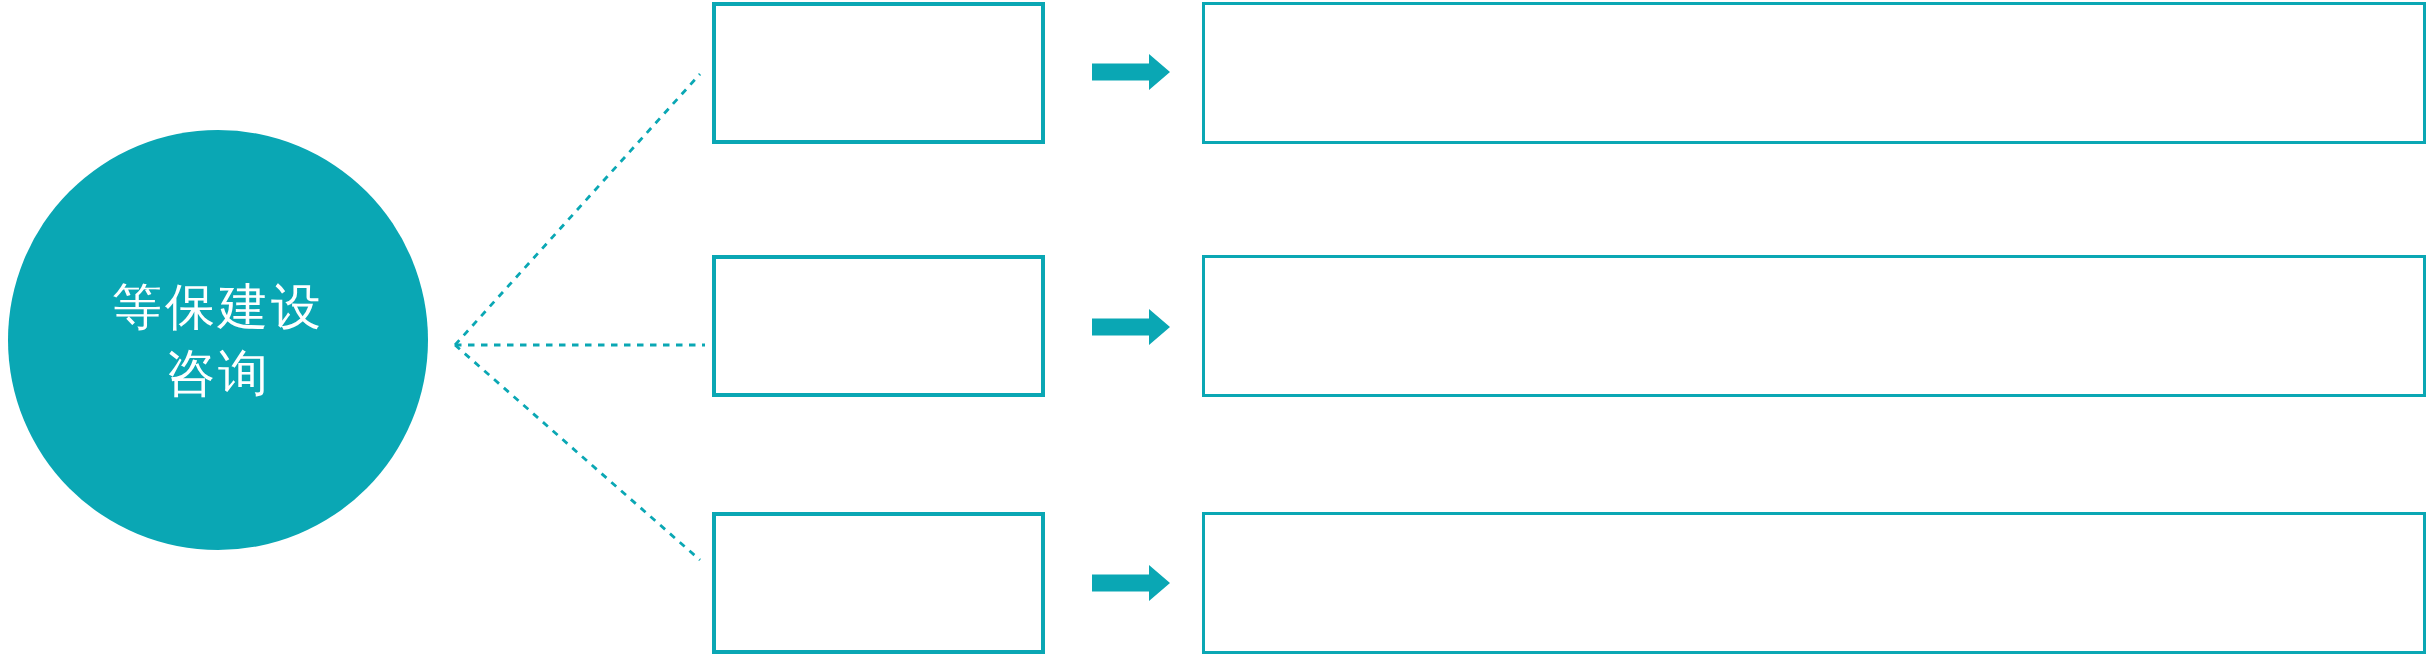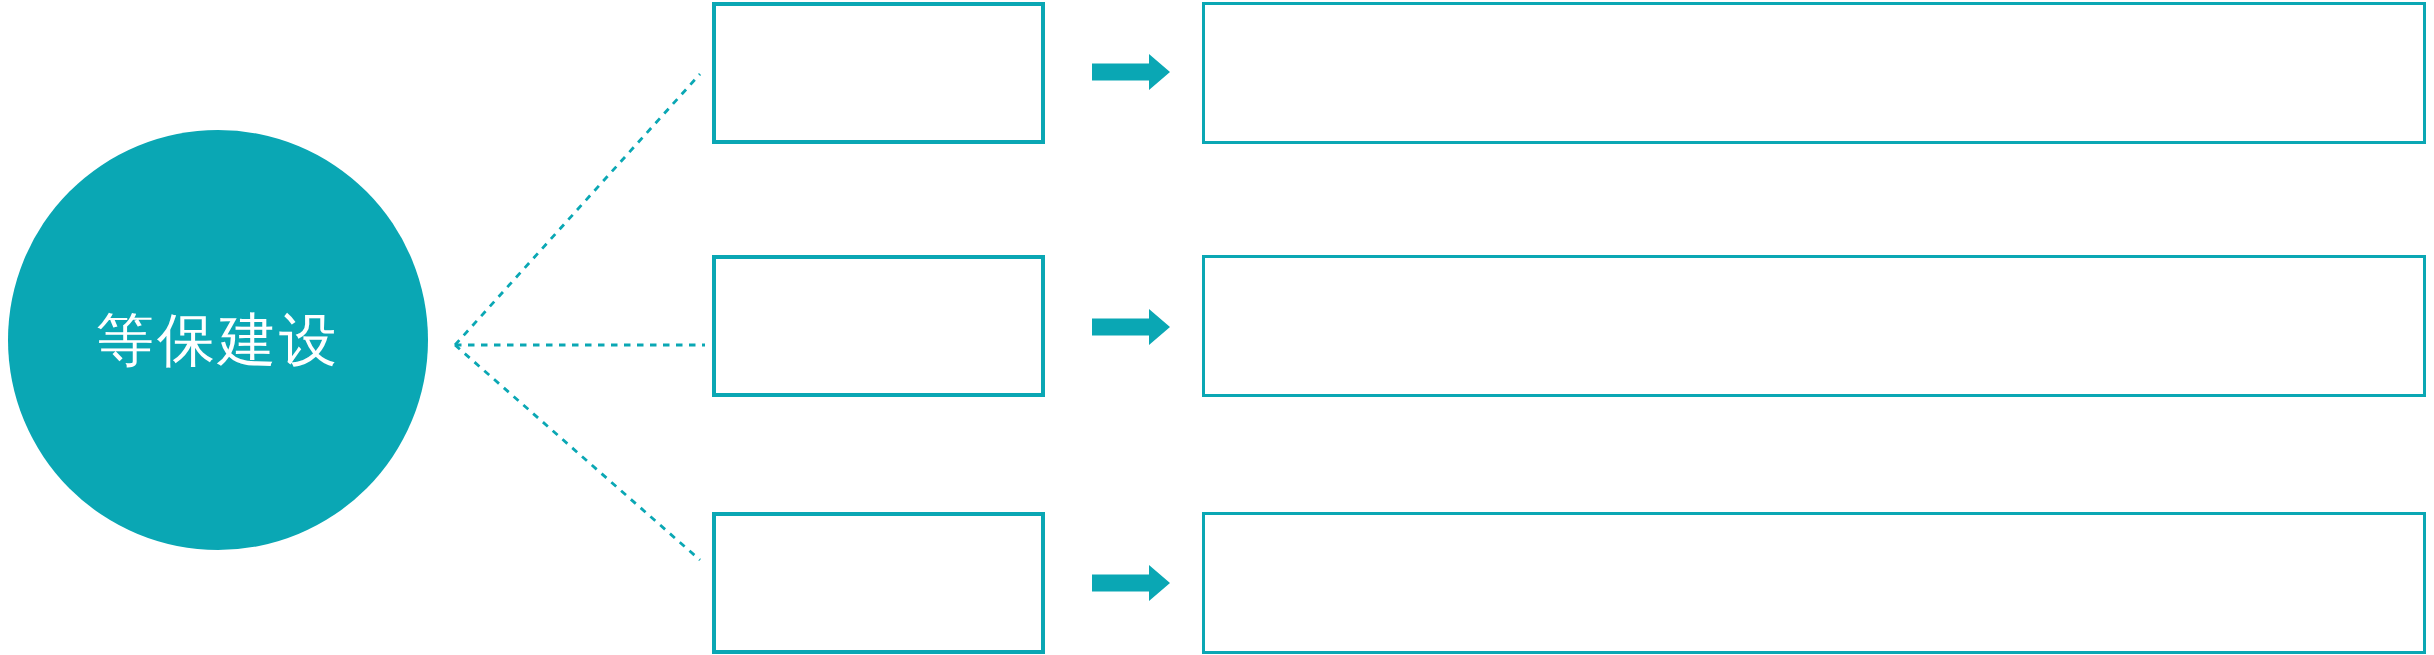--- a/index.html
+++ b/index.html
@@ -24,21 +24,21 @@
     border-radius: 50%;
     background: var(--accent);
     display: flex;
     flex-direction: column;
     align-items: center;
     justify-content: center;
     text-align: center;
   }
   .topic-circle .line {
     color: #ffffff;
-    font-size: 58px;
+    font-size: 50px;
     line-height: 1.32;
     letter-spacing: 3px;
     font-weight: 300;
   }
 
   .connector-svg {
     position: absolute;
     left: 0;
     top: 0;
     width: 2434px;
@@ -94,20 +94,21 @@
   .arrow-bottom { top: 565px; }
   .arrow-icon polygon { fill: var(--accent); }
 </style>
 </head>
 <body>
 
 <div class="canvas">
 
   <div class="topic-circle">
     <span class="line">等保建设</span>
+    <span class="line">咨询</span>
   </div>
 
   <svg class="connector-svg" viewBox="0 0 2434 655">
     <line x1="455" y1="345" x2="700" y2="74"></line>
     <line x1="455" y1="345" x2="705" y2="345"></line>
     <line x1="455" y1="345" x2="700" y2="560"></line>
   </svg>
 
   <div class="stage-box row-top"></div>
   <svg class="arrow-icon arrow-top" viewBox="0 0 78 36">

